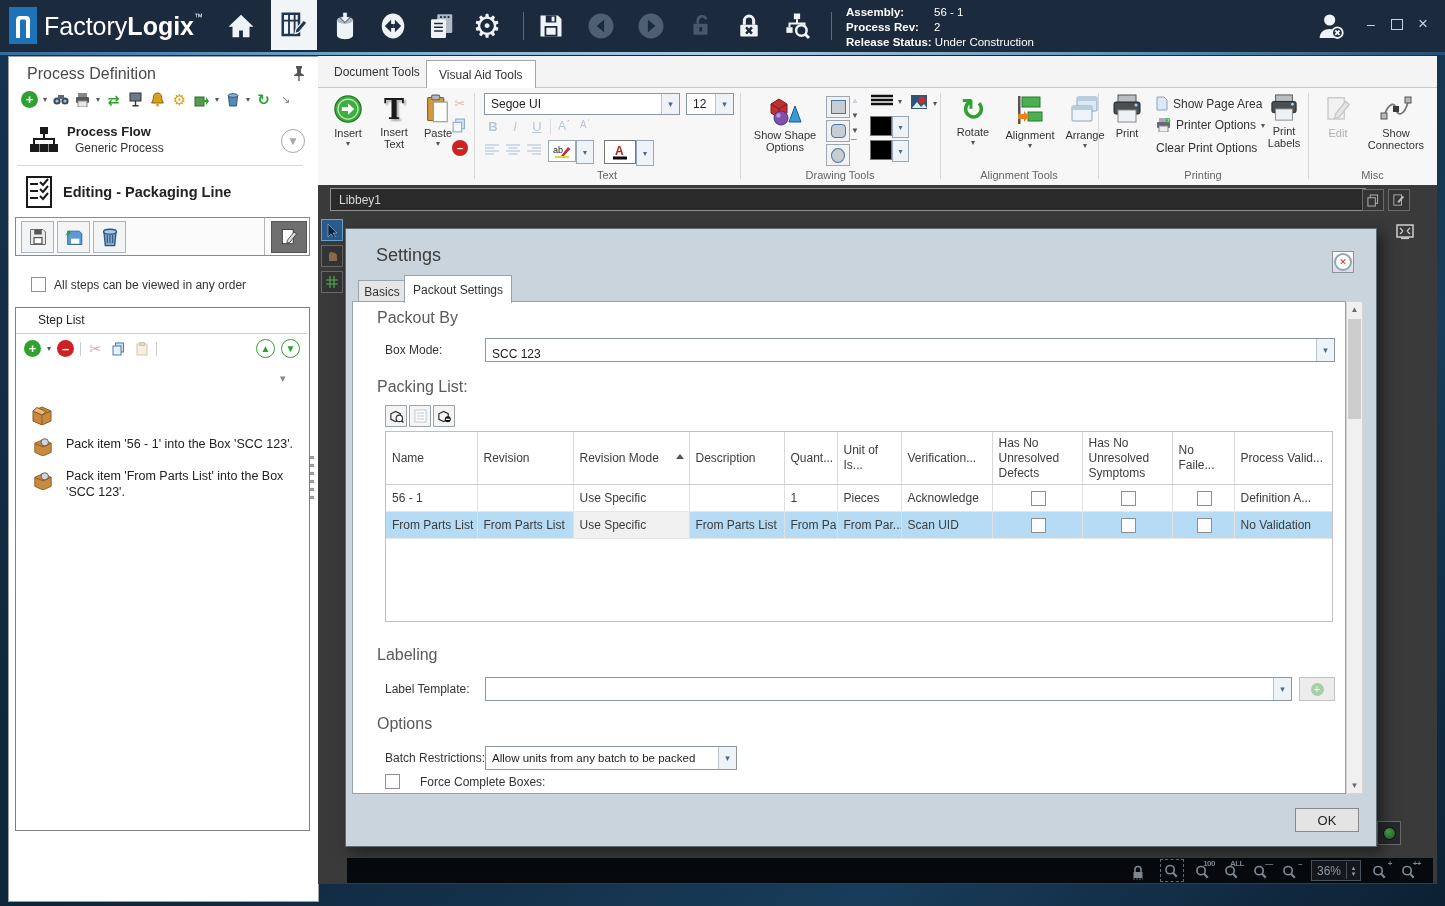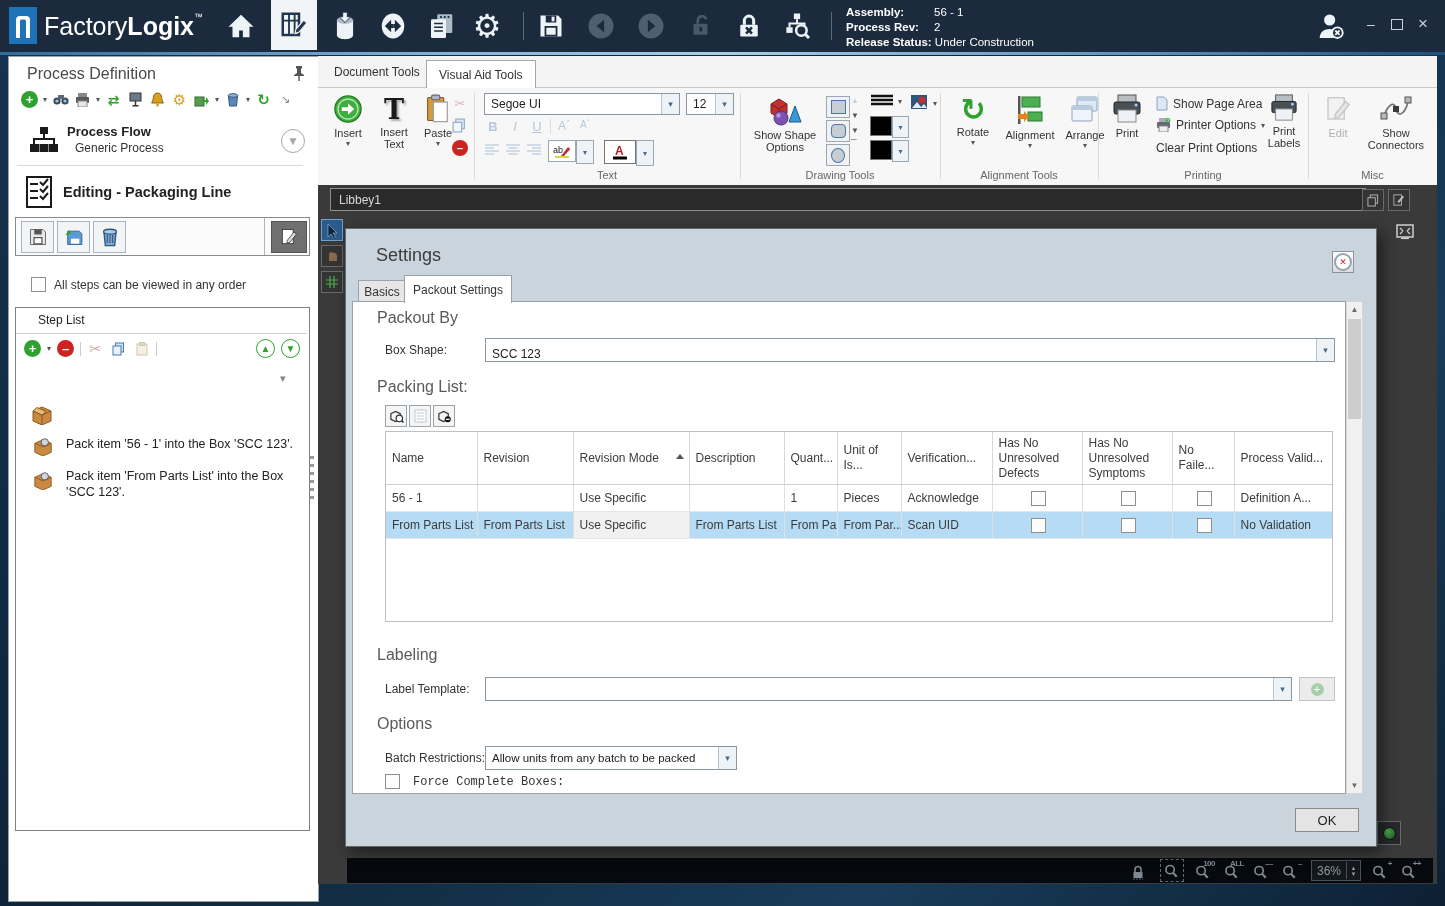--- a/index.html
+++ b/index.html
@@ -720,21 +720,21 @@
     <div class="abs" style="left:30px;top:16px;font-size:18px;color:#3c3c3c;">Settings</div>
     <div class="abs ni" style="left:986px;top:22px;width:20px;height:20px;background:linear-gradient(#fdfdfd,#d8dde2);border:1px solid #8a949c;">
       <span style="width:14px;height:14px;border-radius:50%;background:#fff;border:2px solid #9aa2aa;display:flex;align-items:center;justify-content:center;color:#c62828;font-size:9px;font-weight:bold;line-height:1;">✕</span>
     </div>
 
     <div class="dtab" style="left:12px;top:51px;width:46px;height:21px;background:#e6e6e6;border:1px solid #9aa4ac;border-bottom:none;">Basics</div>
     <div class="dtab" style="left:58px;top:46px;width:106px;height:27px;background:#fff;border:1px solid #98a2aa;border-bottom:none;z-index:3;">Packout Settings</div>
 
     <div id="dlg-content">
       <div class="h-section" style="left:24px;top:7px;">Packout By</div>
-      <div class="flabel" style="left:32px;top:41px;">Box Shape:</div>
+      <div class="flabel" style="left:32px;top:41px;">Box Mode:</div>
       <div class="combo abs" style="left:132px;top:36px;width:848px;height:22px;align-items:flex-end;">
         <span class="val">SCC 123</span>
           <span class="dd">▾</span>
       </div>
 
       <div class="h-section" style="left:24px;top:76px;">Packing List:</div>
 
       <div class="tinybtn" style="left:32px;top:103px;">
         <svg width="15" height="15" viewBox="0 0 16 16">
             <path d="M2 5l5-2.5L12 5v6l-5 2.5L2 11z" fill="none" stroke="#333" stroke-width="1.3"></path>
@@ -836,21 +836,21 @@
       <div class="abs ni" style="left:946px;top:375px;width:34px;height:22px;background:#ececec;border:1px solid #c2c2c2;">
         <span style="width:13px;height:13px;border-radius:50%;background:#a8cfa8;color:#fff;font-size:11px;display:flex;align-items:center;justify-content:center;">+</span>
       </div>
 
       <div class="h-section" style="left:24px;top:413px;">Options</div>
       <div class="flabel" style="left:32px;top:449px;">Batch Restrictions:</div>
       <div class="combo abs" style="left:132px;top:444px;width:250px;height:22px;">
         <span class="val" style="font-size:11.5px;">Allow units from any batch to be packed</span>
           <span class="dd">▾</span>
       </div>
-      <div class="abs" style="left:32px;top:472px;display:flex;align-items:center;gap:13px;font-family:Liberation Mono, monospace;">
+      <div class="abs" style="left:32px;top:472px;display:flex;align-items:center;gap:20px;">
         <span class="cb"></span>
         <span class="flabel" style="position:static;">Force Complete Boxes:</span>
       </div>
     </div>
 
     <div id="dlg-scroll">
       <div class="sarrow" style="top:0;">▲</div>
       <div class="abs" style="left:1px;top:17px;width:13px;height:100px;background:#cdcdcd;"></div>
       <div class="sarrow" style="bottom:0;">▼</div>
     </div>

